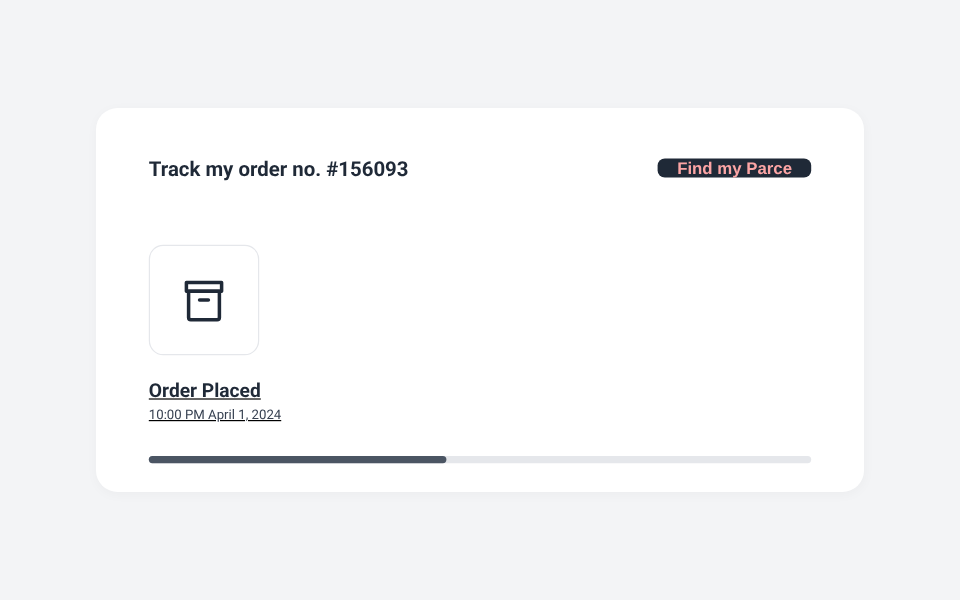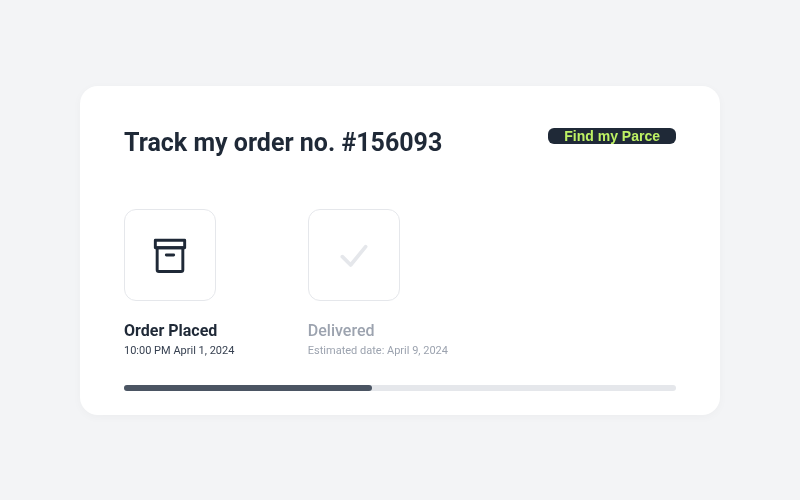--- a/index.html
+++ b/index.html
@@ -25,38 +25,39 @@
     justify-content: space-between;
     align-items: flex-start;
   }
   .small-label {
     color: #6B7280;
     font-size: 14px;
     margin-bottom: 6px;
   }
   .heading {
     color: #1F2937;
-    font-size: 25px;
+    font-size: 17px;
     font-weight: 700;
   }
   .btn {
     background: #1F2937;
-    color: #bef264;
+    color: #fca5a5;
     border: none;
     border-radius: 6px;
     padding: 0 16px;
     font-size: 14px;
     font-weight: 600;
     cursor: pointer;
     white-space: nowrap;
     margin-left: 44px;
   }
   .steps {
     margin-top: 52px;
     display: flex;
+    text-decoration: underline;
   }
   .step { flex: 0 0 33.3%; }
   .step.last { text-align: left; }
   .icon-box {
     width: 92px;
     height: 92px;
     border: 1px solid #E5E7EB;
     border-radius: 12px;
     display: flex;
     align-items: center;
@@ -110,28 +111,19 @@
           <path d="M4 4h16v4H4z"></path>
           <path d="M5 8h14v12a1 1 0 0 1-1 1H6a1 1 0 0 1-1-1V8z"></path>
           <path d="M10 12h4"></path>
         </svg>
       </div>
       <div class="step-title">Order Placed</div>
       <div class="step-sub">10:00 PM April 1, 2024</div>
     </div>
 
 
-    <div class="step muted last">
-      <div class="icon-box">
-        <svg width="40" height="40" viewBox="0 0 24 24" fill="none" stroke="#E5E7EB" stroke-width="2.2" stroke-linecap="round" stroke-linejoin="round">
-          <polyline points="5 13 10 18 19 7"></polyline>
-        </svg>
-      </div>
-      <div class="step-title">Delivered</div>
-      <div class="step-sub">Estimated date: April 9, 2024</div>
-    </div>
 
   </div>
 
   <div class="progress-track">
     <div class="progress-fill" style="width: 45%;"></div>
   </div>
 </div>
 
 </body></html>

